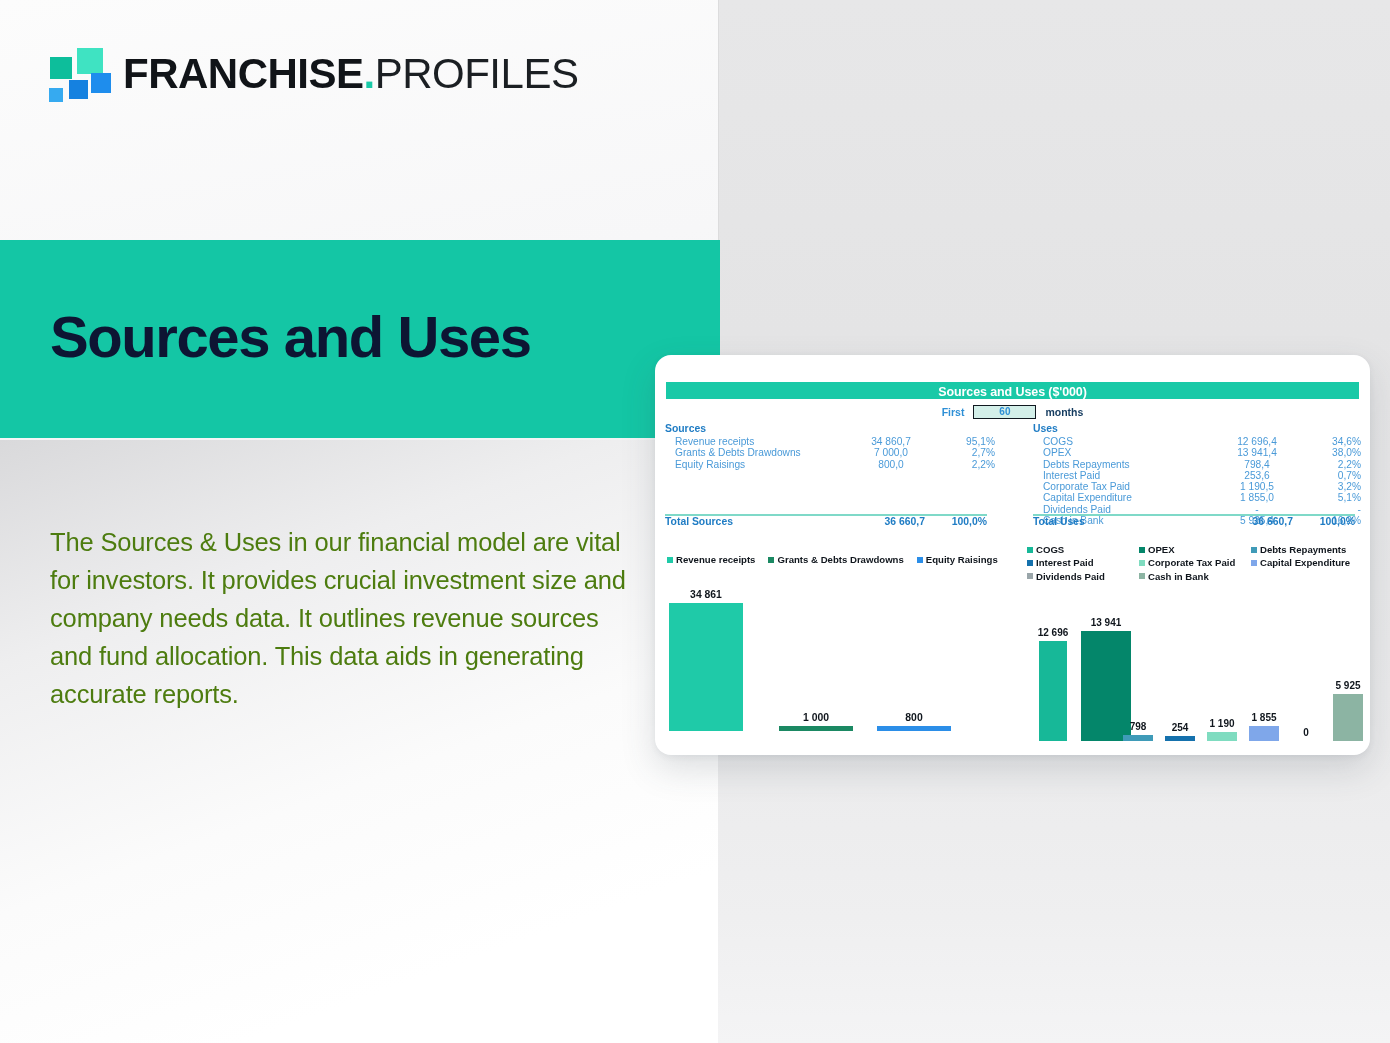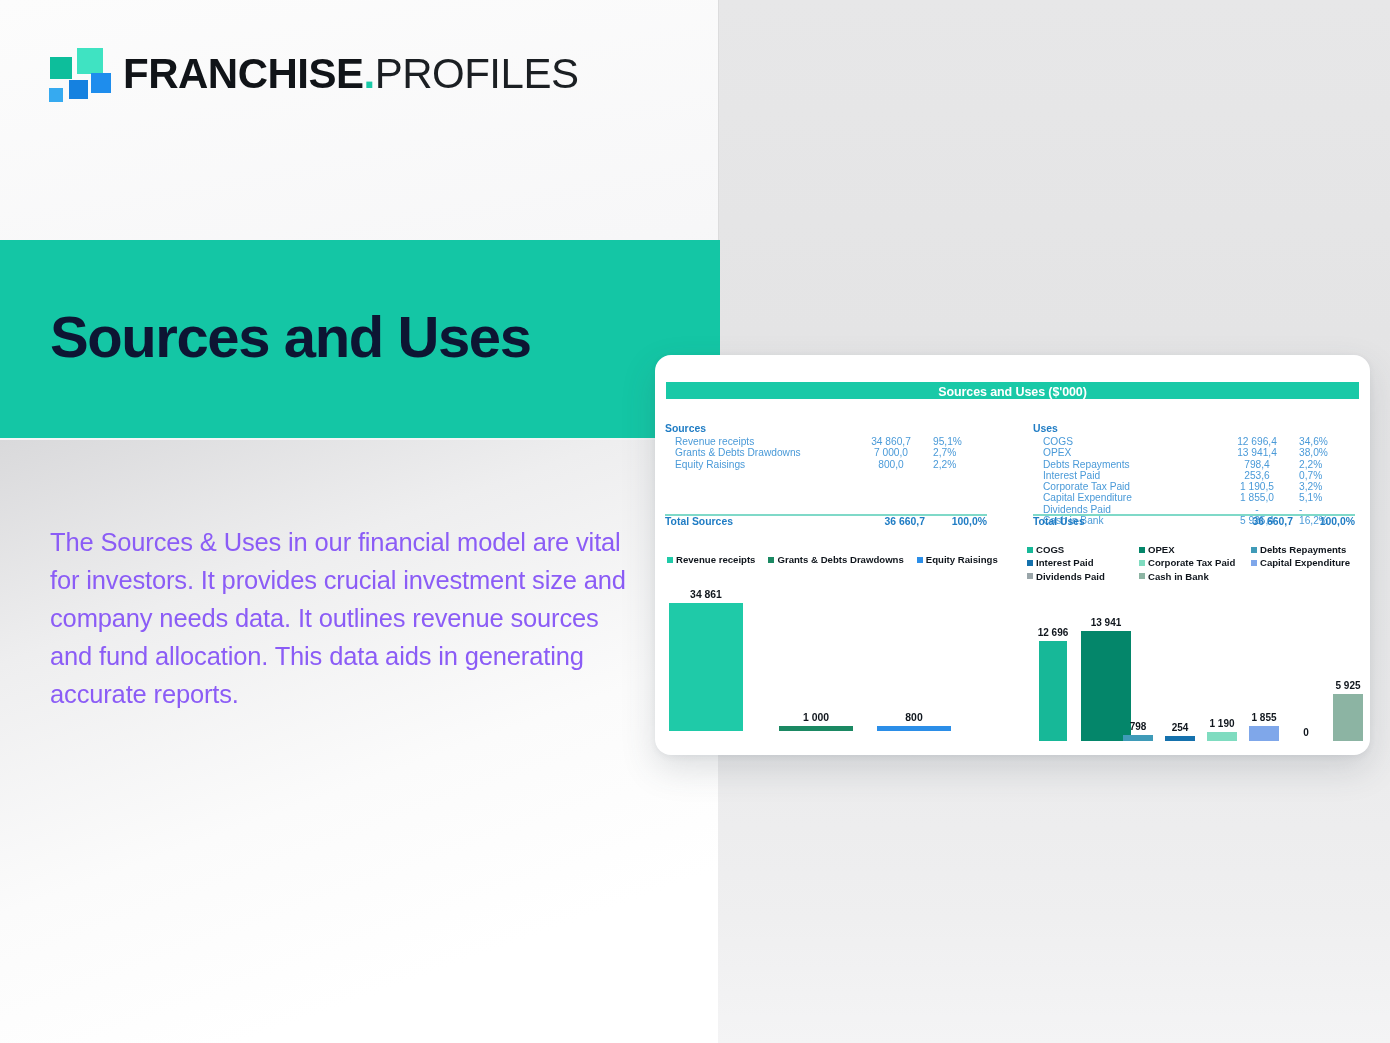--- a/index.html
+++ b/index.html
@@ -90,21 +90,21 @@
     white-space: nowrap;
   }
 
   
   .body-copy {
     position: absolute;
     left: 50px; top: 523px;
     width: 580px;
     font-size: 25.5px;
     line-height: 38px;
-    color: #8b5cf6;
+    color: #4d7c0f;
     letter-spacing: -0.15px;
     white-space: pre-line;
   }
 
   
   .card {
     position: absolute;
     left: 655px; top: 355px;
     width: 715px; height: 400px;
     background: #ffffff;
@@ -165,21 +165,21 @@
     margin-bottom: 2px;
   }
   .trow {
     display: flex;
     align-items: baseline;
     height: 11.3px;
     padding-left: 10px;
   }
   .trow .nm  { flex: 1; white-space: nowrap; }
   .trow .val { width: 84px; text-align: center; }
-  .trow .pct { width: 62px; text-align: left; }
+  .trow .pct { width: 62px; text-align: right; }
 
   .total-line {
     position: absolute;
     height: 1.6px;
     background: #7fd9c8;
   }
   .tbl.sources .total-line { left: 0; top: 91px; width: 322px; }
   .tbl.uses    .total-line { left: 0; top: 91px; width: 322px; }
 
   .totalrow {
@@ -268,20 +268,25 @@
   <h1 class="headline">Sources and Uses</h1>
 
   <p class="body-copy">The Sources &amp; Uses in our financial model are vital for investors.   It provides crucial investment size and company needs data.   It outlines revenue   sources and fund   allocation. This data aids   in generating accurate   reports.</p>
 
   <div class="card">
 
     <div class="card-title-bar">
       <span>Sources and Uses ($'000)</span>
     </div>
 
+    <div class="months-row">
+      <span class="lbl">First</span>
+      <span class="months-input">60</span>
+      <span class="lbl after">months</span>
+    </div>
 
     <div class="tbl sources">
       <div class="hdr">Sources</div>
 
       <div class="trow">
         <span class="nm">Revenue receipts</span>
         <span class="val">34 860,7</span>
         <span class="pct">95,1%</span>
       </div>
       <div class="trow">

